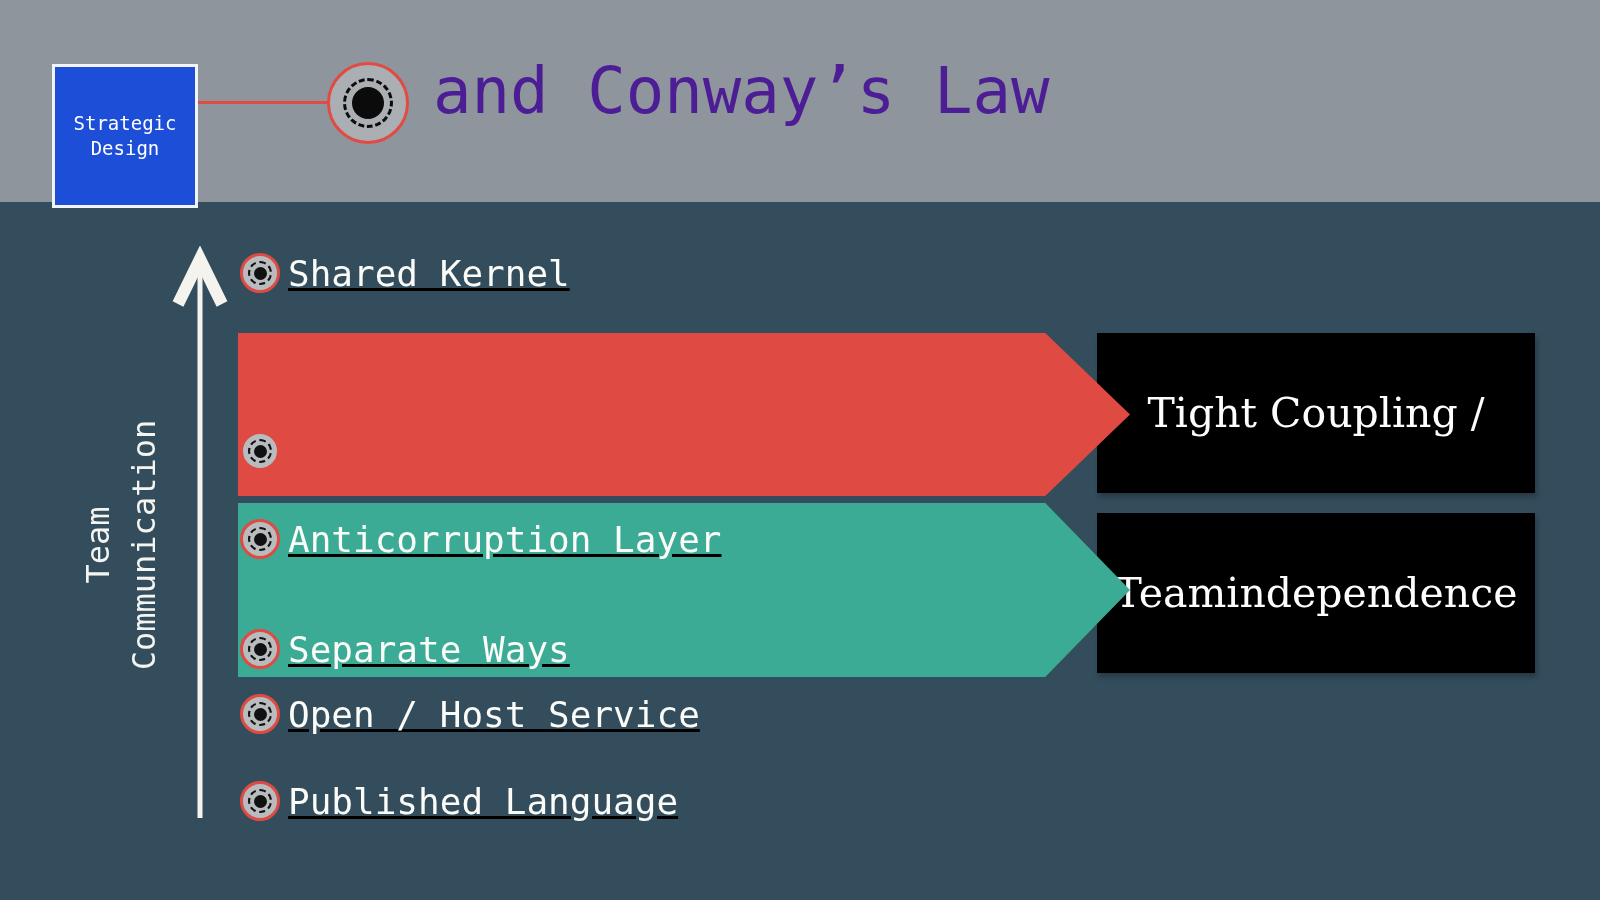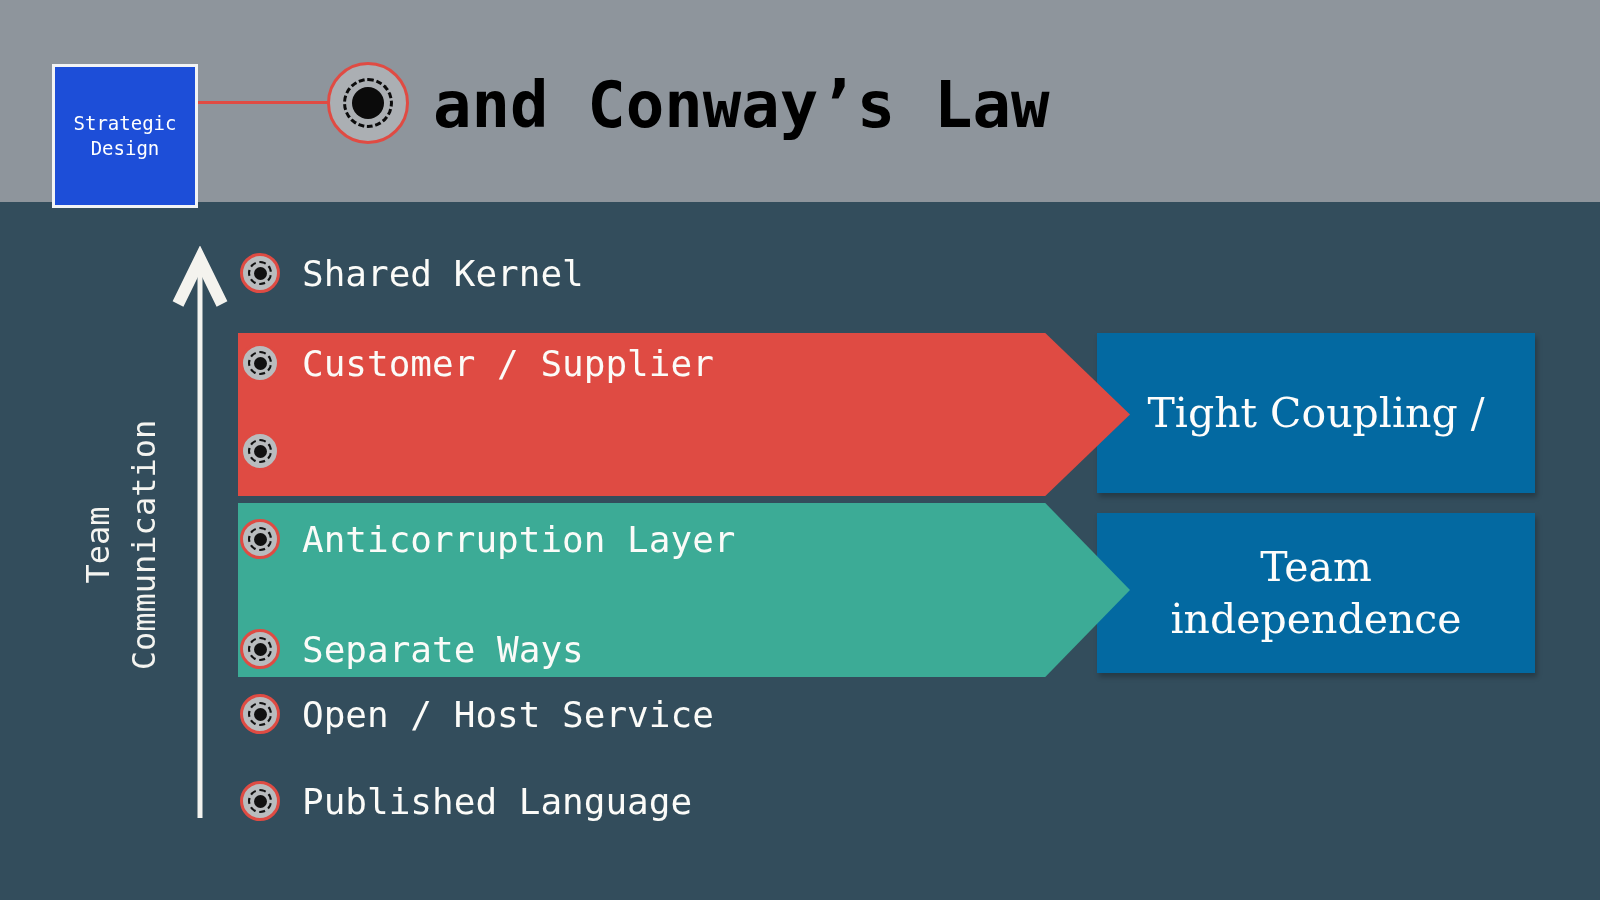--- a/index.html
+++ b/index.html
@@ -19,51 +19,51 @@
   .bullseye{
     position:absolute;border-radius:50%;box-sizing:border-box;
     display:flex;align-items:center;justify-content:center;
   }
   .bullseye.hdr{left:327px;top:62px;width:82px;height:82px;background:#ABAFB3;border:3px solid #E04B43;}
   .bullseye .dash-ring{border-radius:50%;box-sizing:border-box;display:flex;align-items:center;justify-content:center;}
   .bullseye.hdr .dash-ring{width:50px;height:50px;border:3px dashed #0B0B0B;}
   .bullseye .dot{border-radius:50%;background:#0B0B0B;}
   .bullseye.hdr .dot{width:32px;height:32px;}
   .slide-title{
-    position:absolute;left:433px;top:62px;height:86px;display:flex;align-items:center;
-    color:#000000;font-size:64px;white-space:nowrap;font-weight:bold;
+    position:absolute;left:433px;top:48px;height:86px;display:flex;align-items:center;
+    color:#4c1d95;font-size:64px;white-space:nowrap;
   }
   
   .axis-arrow{position:absolute;left:170px;top:246px;}
   .axis-label{
     position:absolute;left:-177px;top:497px;width:600px;height:96px;
     transform:rotate(-90deg);text-align:center;
     color:#F4F4F0;font-size:32px;line-height:1.45;
   }
   .axis-label span{display:block;}
   
   .band{
     position:absolute;left:238px;width:892px;z-index:2;
     clip-path:polygon(0 0, 90.5% 0, 100% 50%, 90.5% 100%, 0 100%);
   }
   .band.red{top:333px;height:163px;background:#DF4B43;}
   .band.teal{top:503px;height:174px;background:#3CAB96;}
   
   .outcome{
-    position:absolute;left:1097px;width:438px;height:160px;background:#0369a1;z-index:1;
-    display:flex;flex-direction:column;align-items:center;justify-content:center;
+    position:absolute;left:1097px;width:438px;height:160px;background:#000000;z-index:1;
+    display:flex;flex-direction:row;align-items:center;justify-content:center;
     color:#FDFDFB;font-family:"DejaVu Serif", serif;font-size:41px;line-height:1.28;text-align:center;
     box-shadow:2px 4px 5px rgba(0,0,0,0.25);
   }
   .outcome.first{top:333px;}
   .outcome.second{top:513px;}
   
   .pattern{
     position:absolute;left:240px;height:48px;z-index:3;
-    display:flex;align-items:center;gap:22px;
+    display:flex;align-items:center;gap:8px;text-decoration:underline;
   }
   .bullet{
     width:40px;height:40px;border-radius:50%;box-sizing:border-box;flex:0 0 auto;
     background:#B9BCBE;border:3px solid #DF4B43;
     display:flex;align-items:center;justify-content:center;
   }
   .bullet .dash-ring{
     width:24px;height:24px;border-radius:50%;box-sizing:border-box;
     border:2.5px dashed #111;display:flex;align-items:center;justify-content:center;
   }
@@ -110,28 +110,20 @@
   <div class="band teal"></div>
 
   <div class="pattern" style="top:249px">
     <div class="bullet">
         <div class="dash-ring">
           <div class="dot"></div>
         </div>
       </div>
     <span class="pattern-label">Shared Kernel</span>
   </div>
-  <div class="pattern" style="top:339px">
-    <div class="bullet">
-        <div class="dash-ring">
-          <div class="dot"></div>
-        </div>
-      </div>
-    <span class="pattern-label">Customer / Supplier</span>
-  </div>
   <div class="pattern" style="top:427px">
     <div class="bullet">
         <div class="dash-ring">
           <div class="dot"></div>
         </div>
       </div>
   </div>
   <div class="pattern" style="top:515px">
     <div class="bullet">
         <div class="dash-ring">

